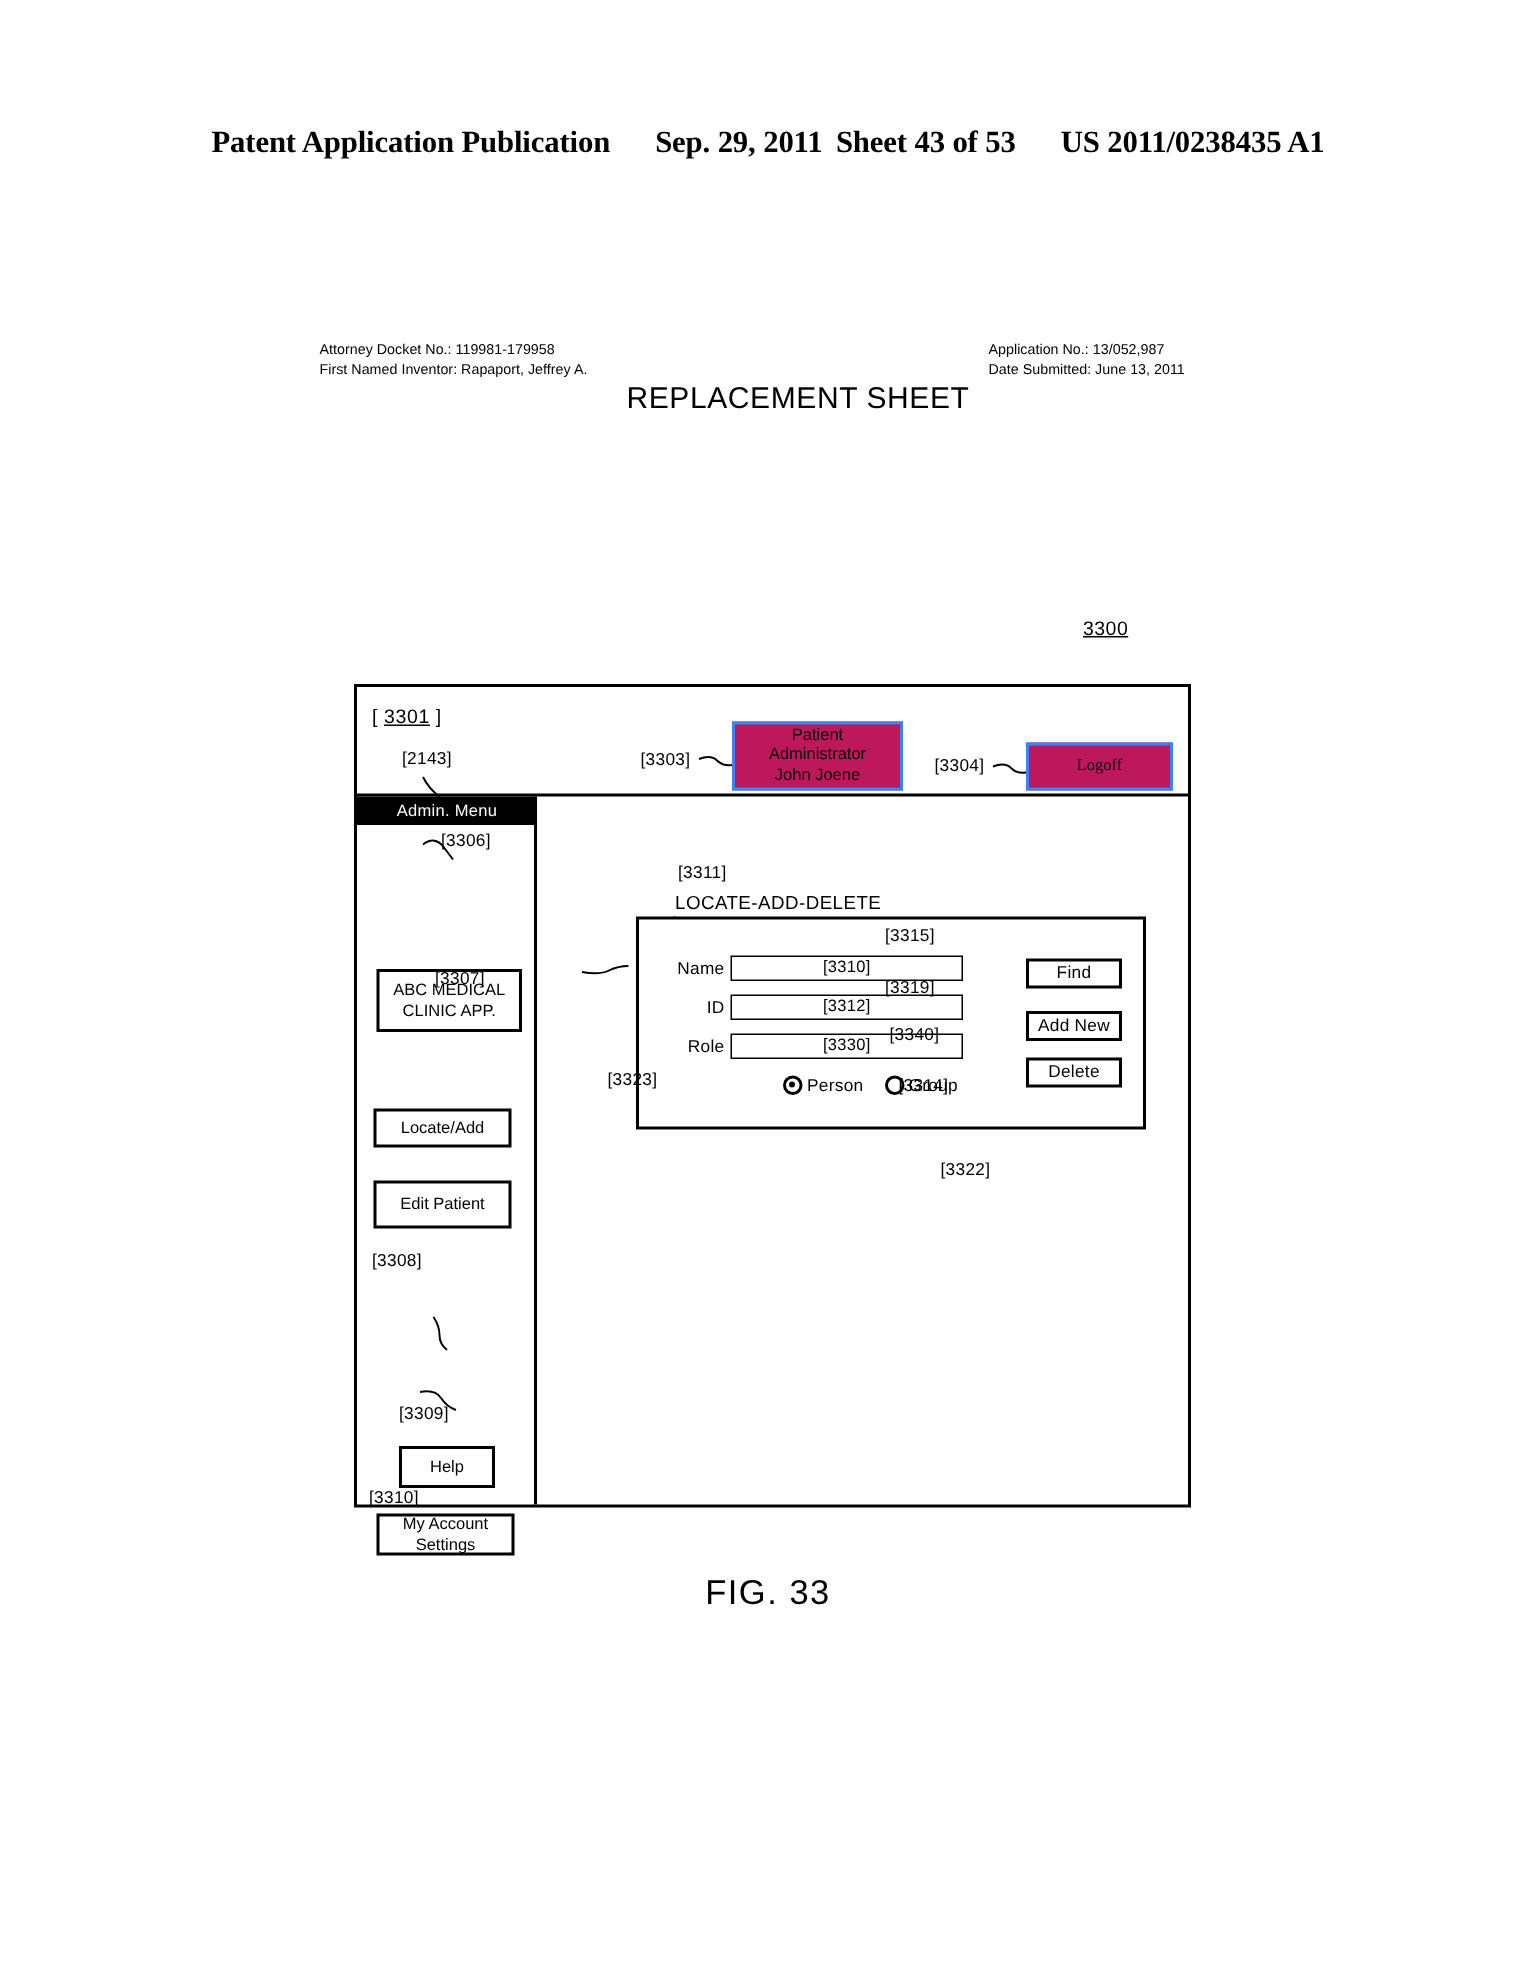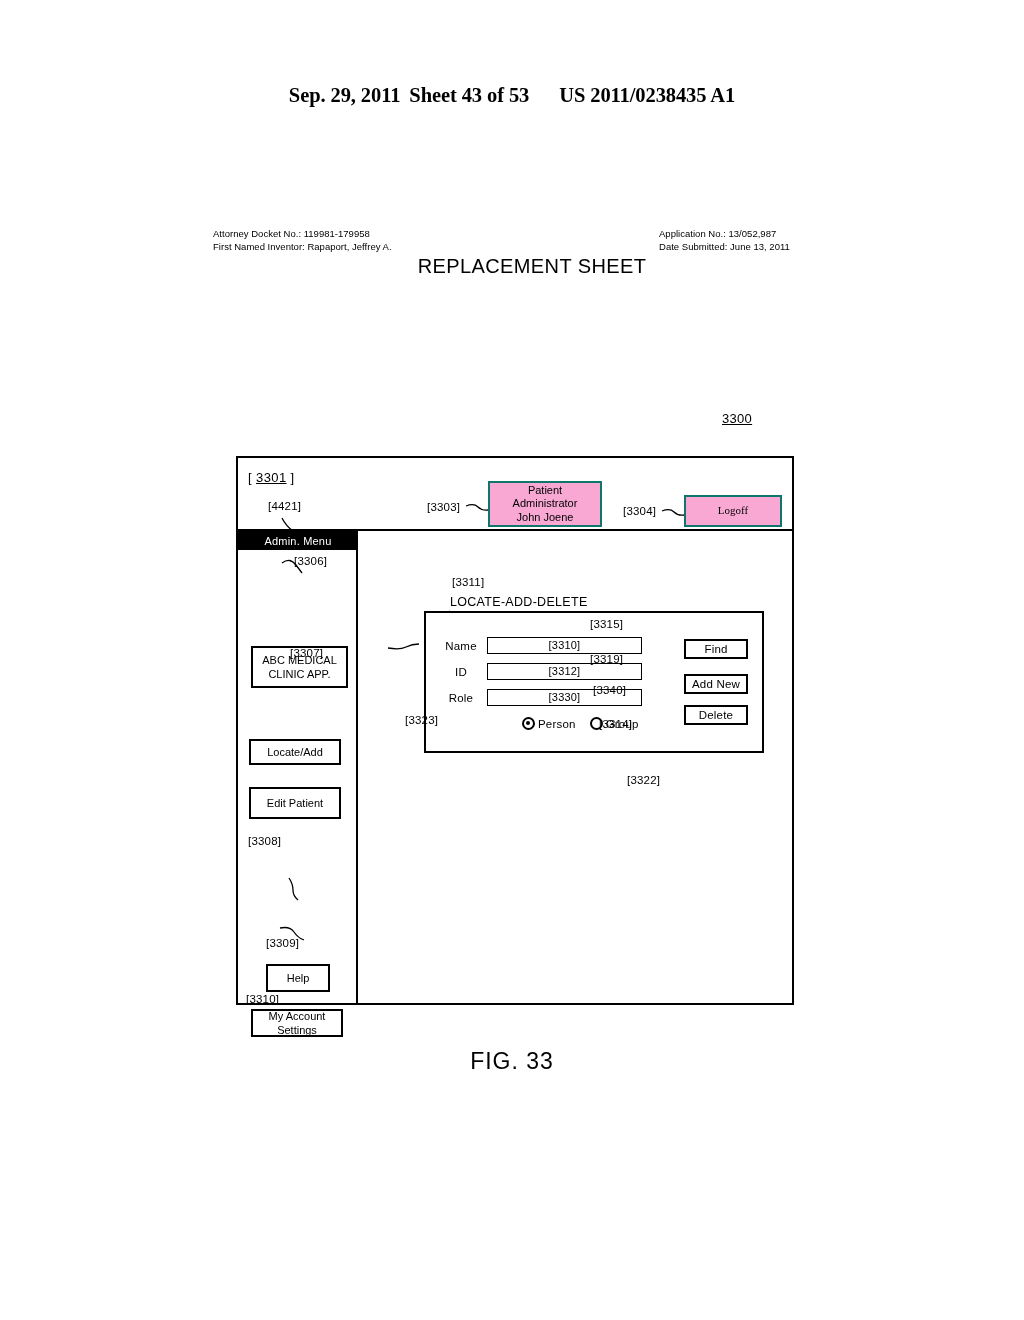--- a/index.html
+++ b/index.html
@@ -103,23 +103,23 @@
     position: absolute;
     left: 10px;
     top: 12px;
     font-size: 13px;
     letter-spacing: 0.4px;
   }
   #ref-3301 .under { text-decoration: underline; }
 
   .topbar-box {
     position: absolute;
-    border: 2px solid #0f766e;
-    box-sizing: border-box;
-    background: #f9a8d4;
+    border: 2px solid #3b82f6;
+    box-sizing: border-box;
+    background: #be185d;
     text-align: center;
     font-size: 11px;
     line-height: 13.5px;
     display: flex;
     flex-direction: column;
     justify-content: center;
     align-items: center;
   }
   #admin-identity-box {
     left: 250px;
@@ -226,21 +226,21 @@
   }
 
   .form-row {
     position: absolute;
     display: flex;
     align-items: center;
     left: 13px;
   }
   .form-row .fld-label {
     width: 44px;
-    text-align: center;
+    text-align: right;
     font-size: 11.5px;
     padding-right: 4px;
     letter-spacing: 0.2px;
   }
   .form-row .fld-box {
     width: 155px;
     height: 17px;
     border: 1.5px solid #000;
     box-sizing: border-box;
     background: #fff;
@@ -364,20 +364,21 @@
     width: 1024px;
     text-align: center;
     font-size: 23px;
     letter-spacing: 1px;
   }
 </style>
 </head>
 <body>
 
 <div id="pub-header">
+  <span class="h-pub">Patent Application Publication</span>
   <span class="h-date">Sep. 29, 2011</span>
   <span class="h-sheet">Sheet 43 of 53</span>
   <span class="h-num">US 2011/0238435 A1</span>
 </div>
 
 <div class="docket-left">
   <div>Attorney Docket No.: 119981-179958</div>
   <div>First Named Inventor: Rapaport, Jeffrey A.</div>
 </div>
 <div class="docket-right">
@@ -426,21 +427,21 @@
     <path d="M 286 253 q -8 2 -10 6 q -2 4 -8 4"></path>
   </svg>
 
   <div id="window-topbar">
     <div id="ref-3301">
       <span>[</span>
       <span class="under">3301</span>
       <span>]</span>
     </div>
 
-    <div class="refnum" style="left:30px; top:42px;">[4421]</div>
+    <div class="refnum" style="left:30px; top:42px;">[2143]</div>
 
     <div class="refnum" style="left:189px; top:43px;">[3303]</div>
 
     <div class="topbar-box" id="admin-identity-box">
       <span>Patient</span>
       <span>Administrator</span>
       <span>John Joene</span>
     </div>
 
     <div class="refnum" style="left:385px; top:47px;">[3304]</div>

